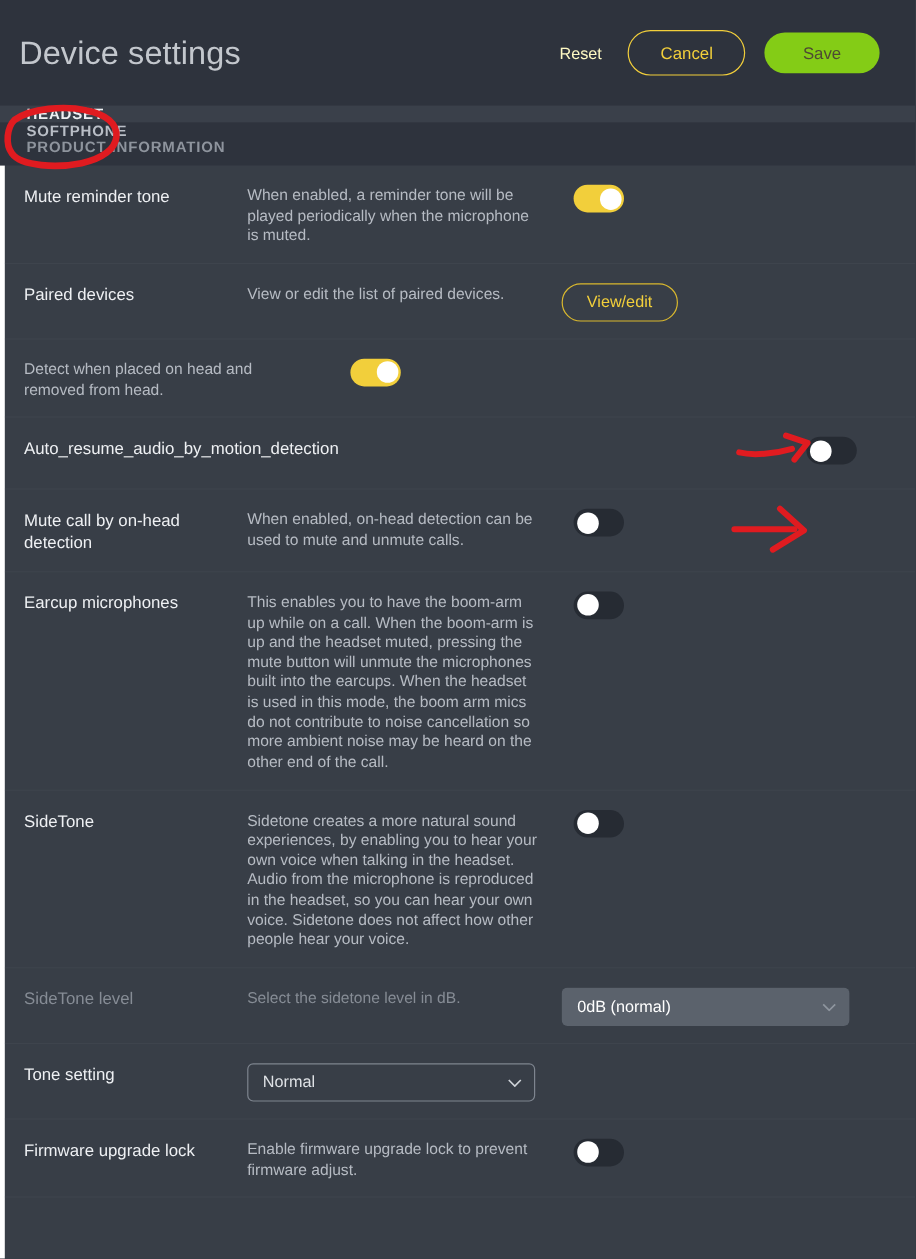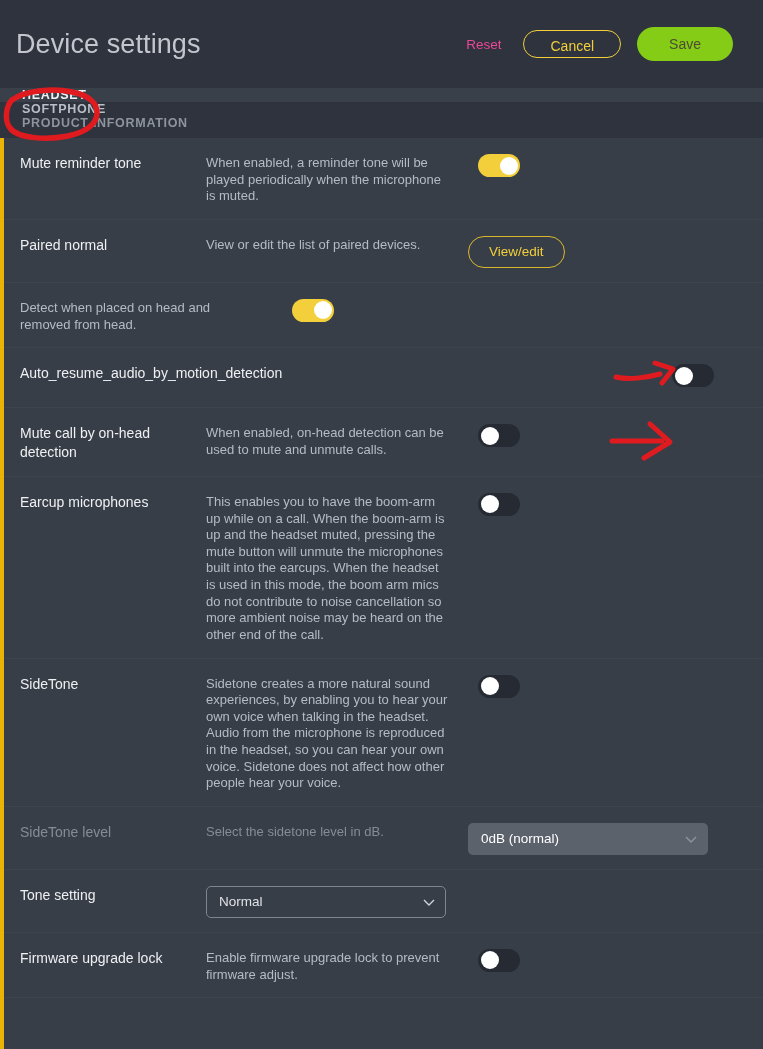--- a/index.html
+++ b/index.html
@@ -35,35 +35,35 @@
     line-height: 1;
     flex: 1;
   }
   .header-actions {
     display: flex;
     align-items: center;
     gap: 16px;
   }
   .btn-reset {
     font-size: 13.5px;
-    color: #ec4899;
+    color: #fef9c3;
     background: none;
     border: none;
     padding: 4px 6px;
     cursor: pointer;
     font-family: inherit;
   }
   .btn-cancel {
     font-size: 14px;
     color: #f2cf3b;
     background: transparent;
     border: 1.6px solid #f2cf3b;
     border-radius: 22px;
     padding: 0 26px;
-    height: 28px;
+    height: 38px;
     line-height: 30px;
     cursor: pointer;
     font-family: inherit;
   }
   .btn-save {
     font-size: 14px;
     color: #4e4a33;
     background: #84cc16;
     border: none;
     border-radius: 22px;
@@ -101,21 +101,21 @@
     background: #3a404a;
     color: #eef0f3;
   }
   .tab.softphone { font-weight: 700; color: #b9bec6; }
 
   
   .body {
     position: relative;
     height: 911px;
     background: #383e47;
-    border-left: 4px solid #eab308;
+    border-left: 4px solid #ffffff;
     overflow: hidden;
   }
   .row {
     display: flex;
     align-items: flex-start;
     padding: 14px 30px 14px 16px;
     border-bottom: 1px solid #3e444d;
     min-height: 60px;
   }
   .row-label {
@@ -241,21 +241,21 @@
       <div class="row-label">Mute reminder tone</div>
       <div class="row-desc">When enabled, a reminder tone will be played periodically when the microphone is muted.</div>
       <div class="row-control">
         <div class="toggle on">
             <span class="knob"></span>
           </div>
       </div>
     </div>
 
     <div class="row">
-      <div class="row-label">Paired normal</div>
+      <div class="row-label">Paired devices</div>
       <div class="row-desc">View or edit the list of paired devices.</div>
       <div class="row-control">
         <button class="pill-btn">View/edit</button>
       </div>
     </div>
 
     <div class="row">
       <div class="row-desc">Detect when placed on head and removed from head.</div>
       <div class="row-control">
         <div class="toggle on">

